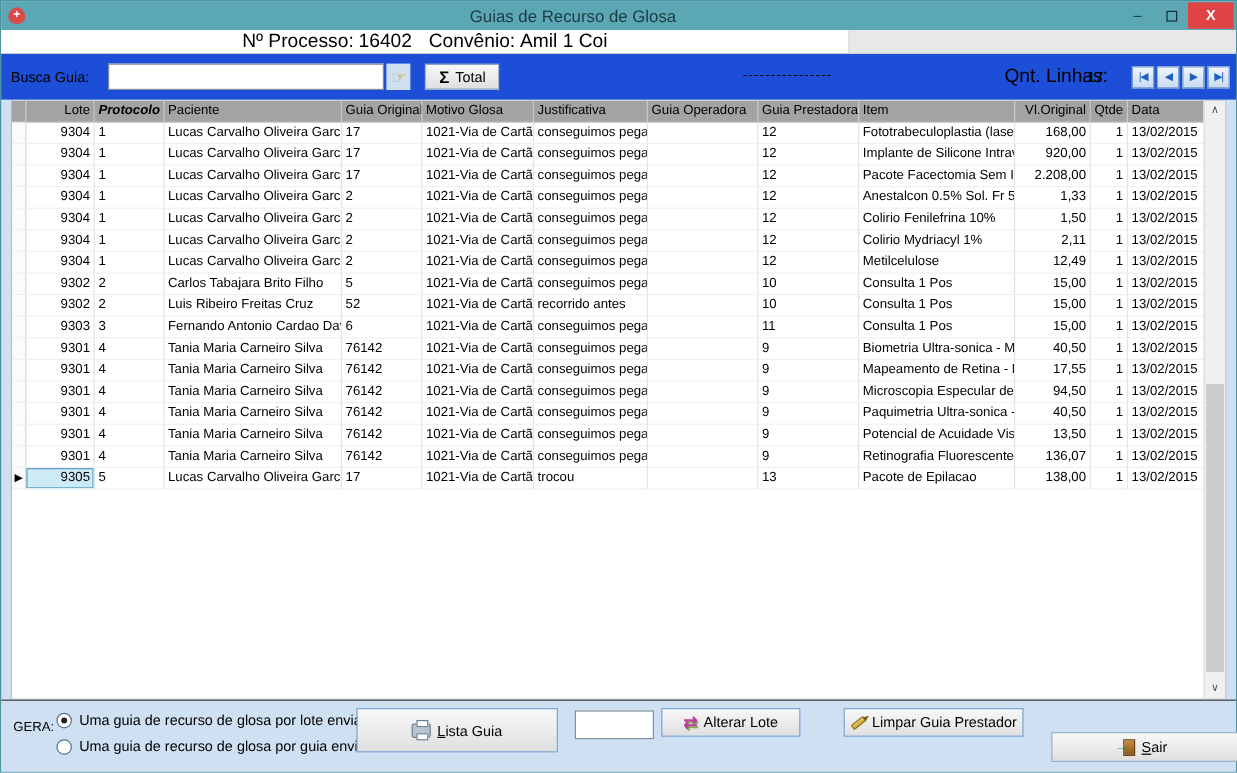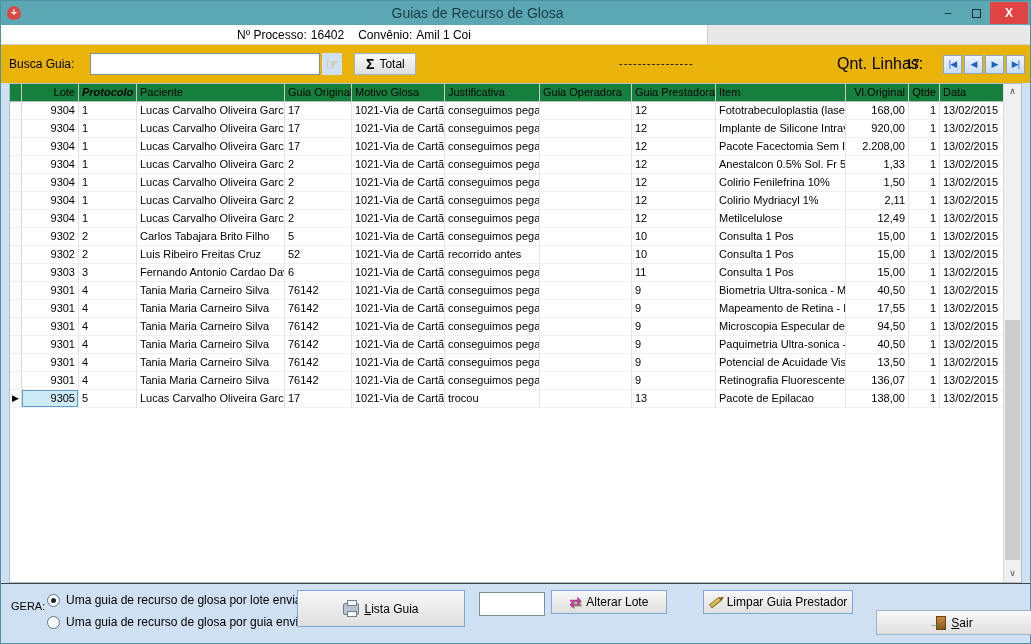--- a/index.html
+++ b/index.html
@@ -15,24 +15,24 @@
               color:#fff; font-size:10px; font-weight:bold; text-align:center; line-height:13px; }
   .title-text { flex:1; text-align:center; color:#1c3b44; font-size:14px; }
   .winbtn { width:28px; height:20px; display:flex; align-items:center; justify-content:center;
             color:#0f2e36; font-size:12px; cursor:default; }
   .winbtn.max span { width:9px; height:9px; border:1px solid #0f2e36; display:inline-block; }
   .winbtn.close { background:#e04343; color:#fff; width:38px; height:22px; margin-right:2px; font-weight:bold; }
 
   
   .subheader { height:20px; background:#e8e8e8; display:flex; flex:0 0 auto; border-bottom:1px solid #d0d0d0;}
   .subheader-left { width:707px; background:#fff; display:flex; align-items:center; justify-content:center;
-                    gap:14px; font-size:12px; border-right:1px solid #cfcfcf; }
-
-  
-  .toolbar { height:38px; background:#eab308; display:flex; align-items:center; flex:0 0 auto; padding:0 8px; position:relative; }
+                    gap:14px; font-size:16px; border-right:1px solid #cfcfcf; }
+
+  
+  .toolbar { height:38px; background:#1d4ed8; display:flex; align-items:center; flex:0 0 auto; padding:0 8px; position:relative; }
   .toolbar .lbl { font-size:12px; margin-right:16px; }
   .busca-input { width:230px; height:22px; border:1px solid #808f9e; background:#fff; padding:2px 4px; font-size:12px;
                  font-family:"Liberation Sans",sans-serif; outline:none; }
   .picker-btn { width:20px; height:22px; margin-left:2px; background:#cfe0f2; border:none; font-size:14px;
                 color:#c9a227; cursor:pointer; line-height:20px; }
   .btn { background:linear-gradient(#f8f8f8,#dfdfdf); border:1px solid #9db4c8; font-size:12px;
          font-family:"Liberation Sans",sans-serif; cursor:pointer; display:inline-flex; align-items:center;
          justify-content:center; gap:5px; }
   .total-btn { width:62px; height:22px; margin-left:12px; }
   .sigma { font-size:14px; font-weight:bold; }
@@ -43,21 +43,21 @@
   .navbtn { width:19px; height:19px; background:linear-gradient(#eef4fc,#c9dcf2); border:1px solid #86a7cc;
             color:#1d5fc2; font-size:9px; display:flex; align-items:center; justify-content:center;
             cursor:pointer; letter-spacing:-1px; padding:0; }
 
   
   .gridwrap { flex:1; display:flex; background:#fff; margin:0 8px; border:1px solid #aebfcd; }
   .grid { width:997px; background:#fff; overflow:hidden; }
   .grow { display:flex; height:18px; }
   .cell { height:18px; line-height:17px; padding:0 3px; white-space:nowrap; overflow:hidden;
           border-right:1px solid #e4e4e4; border-bottom:1px solid #f0f0f0; flex:0 0 auto; }
-  .grow.hdr .cell { background:#15803d; border-right:1px solid #c9c9c9; border-bottom:1px solid #b5b5b5; }
+  .grow.hdr .cell { background:#a3a3a3; border-right:1px solid #c9c9c9; border-bottom:1px solid #b5b5b5; }
   .cell.bold { font-weight:bold;font-style:italic; }
   .c0 { width:12px; padding:0; background:#fbfbfb; border-right:1px solid #d8d8d8; font-size:9px;
         text-align:center; line-height:16px; }
   .c1 { width:57px; text-align:right; }
   .c2 { width:58px; }
   .c3 { width:148px; }
   .c4 { width:67px; }
   .c5 { width:93px; }
   .c6 { width:95px; }
   .c7 { width:92px; }

